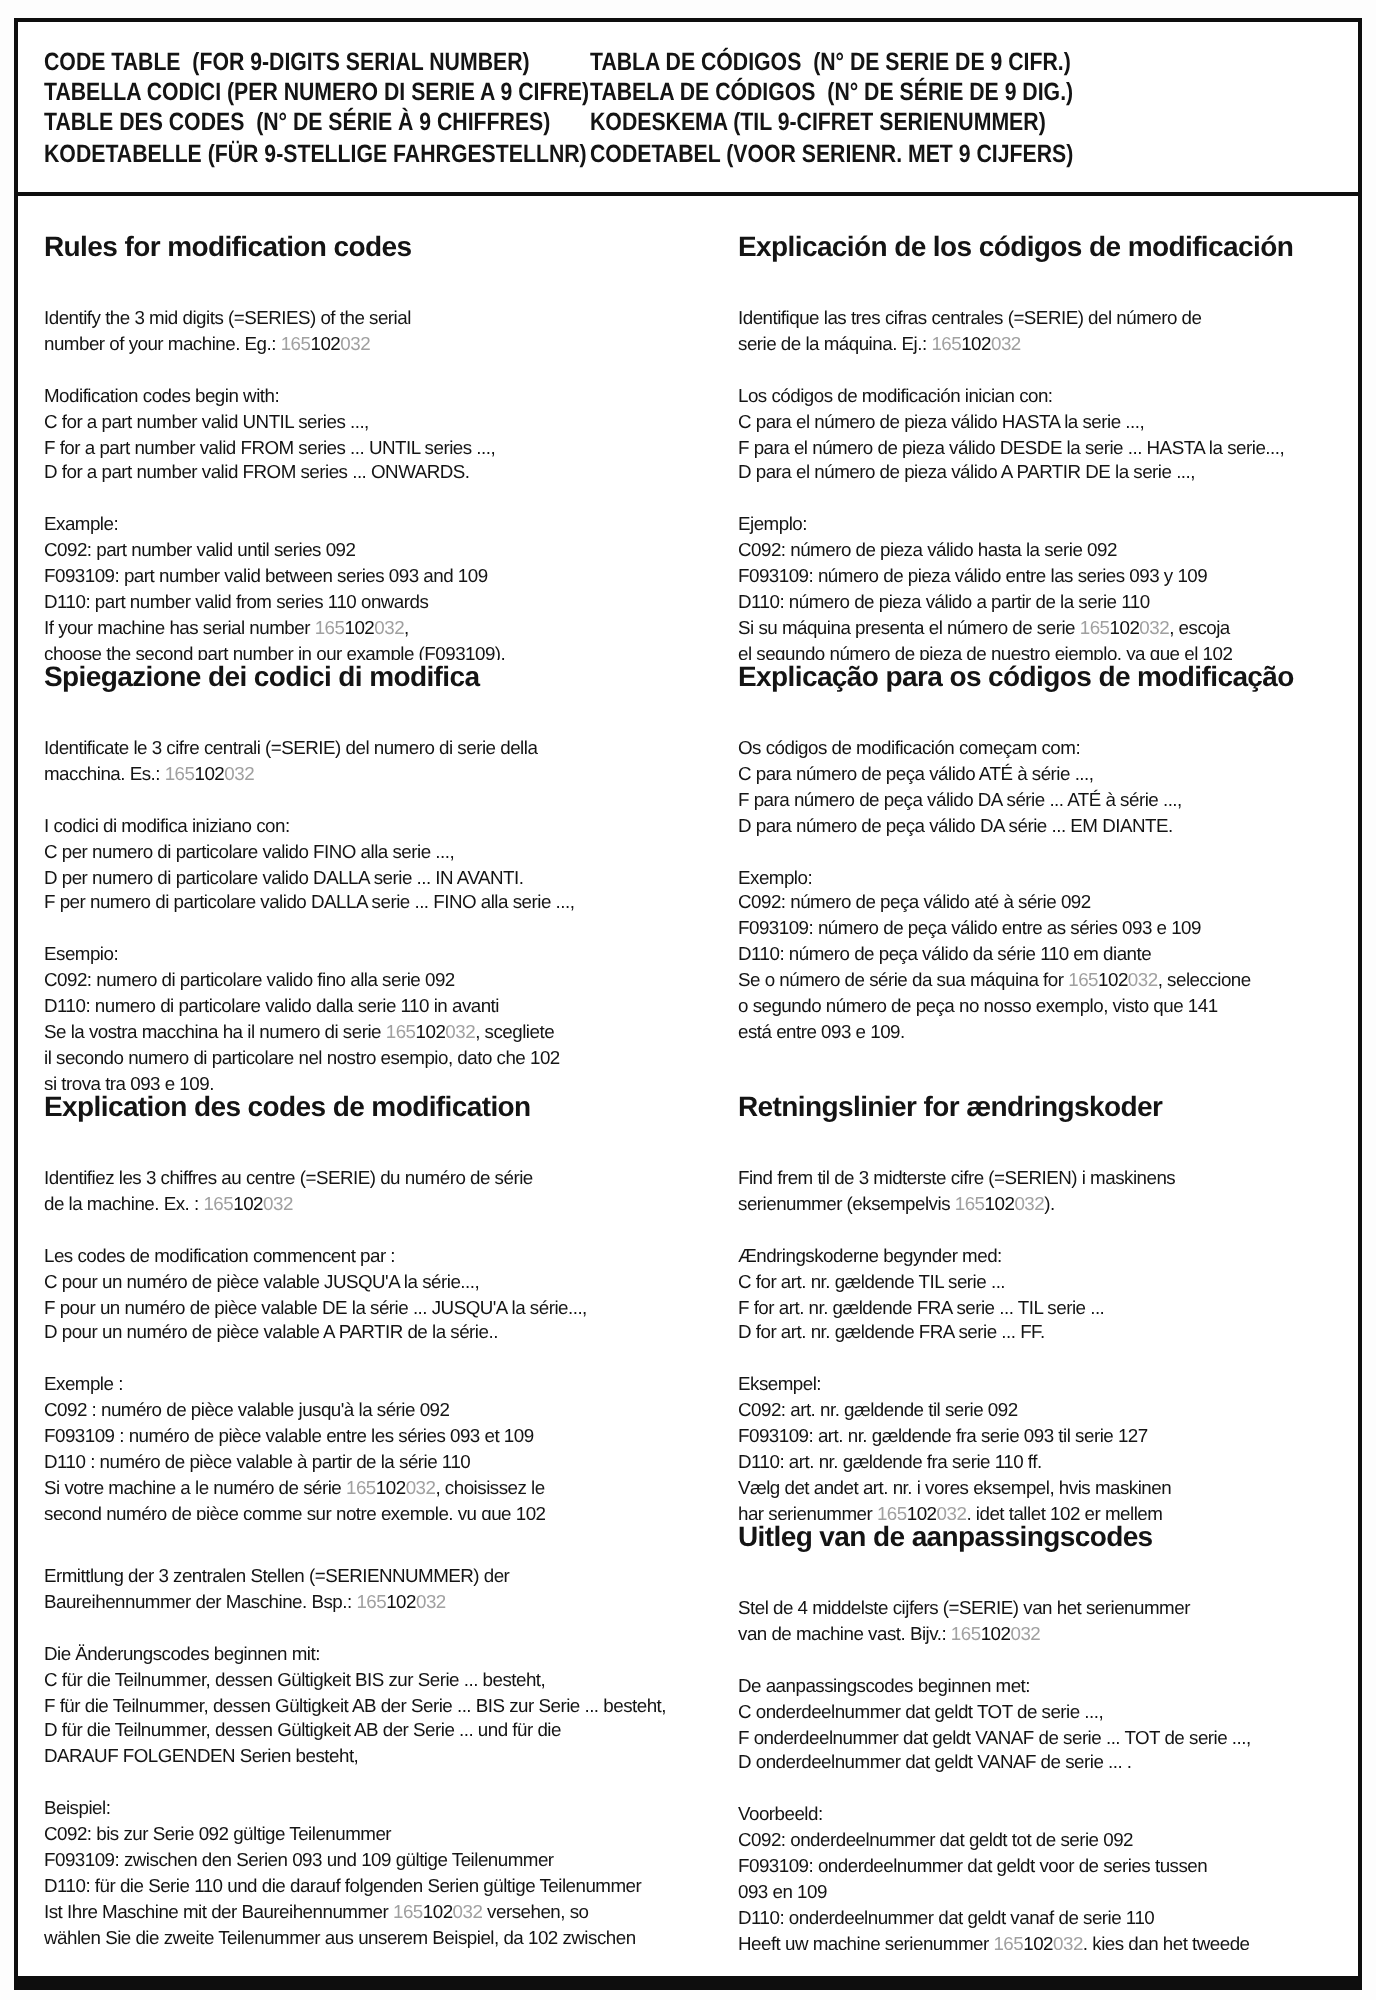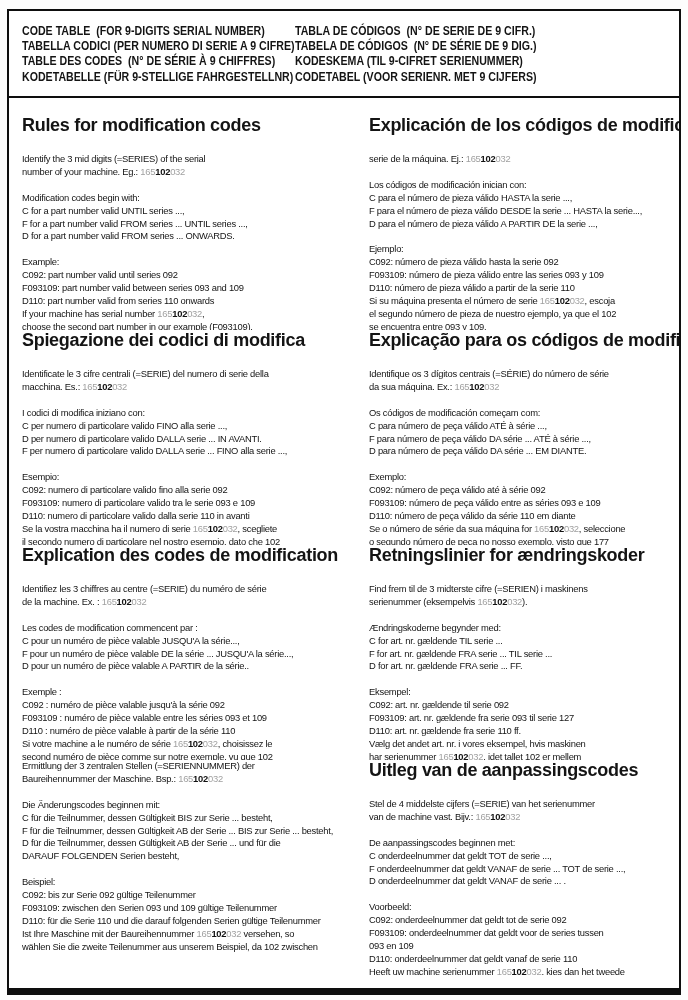--- a/index.html
+++ b/index.html
@@ -30,28 +30,28 @@
     position: relative;
     display: grid;
     grid-template-columns: 347px 1fr;
     grid-auto-rows: 215px;
     padding: 17px 0 0 13px;
     overflow: hidden;
   }
   .sec { overflow: hidden; padding-right: 6px; }
   .sec-title {
     margin: 0 0 17px 0;
-    font-size: 18px; font-weight: bold; letter-spacing: -0.3px;
+    font-size: 14px; font-weight: bold; letter-spacing: -0.3px;
     white-space: pre;
   }
-  .sec-body { font-size: 9.4px; letter-spacing: -0.25px; line-height: 12.9px; }
+  .sec-body { font-size: 9.4px; letter-spacing: -0.25px; line-height: 12.9px; margin-top: 22px; }
   .para { margin: 0 0 12.9px 0; }
   .line { white-space: pre; }
   .sn-dim { color: #a0a0a0; }
-  .sn-mid { font-weight: bold; color: #111111; }
+  .sn-mid { font-weight: normal; color: #111111; }
 </style>
 </head>
 <body>
 
 <div class="page">
   <div class="frame">
 
     <header class="header">
       <div class="header-col left"><div class="line">CODE TABLE  (FOR 9-DIGITS SERIAL NUMBER)</div><div class="line">TABELLA CODICI (PER NUMERO DI SERIE A 9 CIFRE)</div><div class="line">TABLE DES CODES  (N° DE SÉRIE À 9 CHIFFRES)</div><div class="line">KODETABELLE (FÜR 9-STELLIGE FAHRGESTELLNR)</div></div>
       <div class="header-col right"><div class="line">TABLA DE CÓDIGOS  (N° DE SERIE DE 9 CIFR.)</div><div class="line">TABELA DE CÓDIGOS  (N° DE SÉRIE DE 9 DIG.)</div><div class="line">KODESKEMA (TIL 9-CIFRET SERIENUMMER)</div><div class="line">CODETABEL (VOOR SERIENR. MET 9 CIJFERS)</div></div>
@@ -81,20 +81,21 @@
               <div class="line">choose the second part number in our example (F093109),</div>
               <div class="line">since 102 is between 093 and 109.</div>
             </div>
           </div>
       </section>
 
       <section class="sec">
         <h2 class="sec-title">Explicación de los códigos de modificación</h2>
         <div class="sec-body">
             <div class="para">
+              <div class="line">Identifique las tres cifras centrales (=SERIE) del número de</div>
               <div class="line">serie de la máquina. Ej.: <span class="sn-dim">165</span><span class="sn-mid">102</span><span class="sn-dim">032</span></div>
             </div>
             <div class="para">
               <div class="line">Los códigos de modificación inician con:</div>
               <div class="line">C para el número de pieza válido HASTA la serie ...,</div>
               <div class="line">F para el número de pieza válido DESDE la serie ... HASTA la serie...,</div>
               <div class="line">D para el número de pieza válido A PARTIR DE la serie ...,</div>
             </div>
             <div class="para">
               <div class="line">Ejemplo:</div>
@@ -117,49 +118,44 @@
             </div>
             <div class="para">
               <div class="line">I codici di modifica iniziano con:</div>
               <div class="line">C per numero di particolare valido FINO alla serie ...,</div>
               <div class="line">D per numero di particolare valido DALLA serie ... IN AVANTI.</div>
               <div class="line">F per numero di particolare valido DALLA serie ... FINO alla serie ...,</div>
             </div>
             <div class="para">
               <div class="line">Esempio:</div>
               <div class="line">C092: numero di particolare valido fino alla serie 092</div>
-              <div class="line">F093109: numero di particolare valido tra le serie 093 e 109</div>
               <div class="line">D110: numero di particolare valido dalla serie 110 in avanti</div>
               <div class="line">Se la vostra macchina ha il numero di serie <span class="sn-dim">165</span><span class="sn-mid">102</span><span class="sn-dim">032</span>, scegliete</div>
               <div class="line">il secondo numero di particolare nel nostro esempio, dato che 102</div>
               <div class="line">si trova tra 093 e 109.</div>
             </div>
           </div>
       </section>
 
       <section class="sec">
         <h2 class="sec-title">Explicação para os códigos de modificação</h2>
         <div class="sec-body">
-            <div class="para">
-              <div class="line">Identifique os 3 dígitos centrais (=SÉRIE) do número de série</div>
-              <div class="line">da sua máquina. Ex.: <span class="sn-dim">165</span><span class="sn-mid">102</span><span class="sn-dim">032</span></div>
-            </div>
             <div class="para">
               <div class="line">Os códigos de modificación começam com:</div>
               <div class="line">C para número de peça válido ATÉ à série ...,</div>
               <div class="line">F para número de peça válido DA série ... ATÉ à série ...,</div>
               <div class="line">D para número de peça válido DA série ... EM DIANTE.</div>
             </div>
             <div class="para">
               <div class="line">Exemplo:</div>
               <div class="line">C092: número de peça válido até à série 092</div>
               <div class="line">F093109: número de peça válido entre as séries 093 e 109</div>
               <div class="line">D110: número de peça válido da série 110 em diante</div>
               <div class="line">Se o número de série da sua máquina for <span class="sn-dim">165</span><span class="sn-mid">102</span><span class="sn-dim">032</span>, seleccione</div>
-              <div class="line">o segundo número de peça no nosso exemplo, visto que 177</div>
+              <div class="line">o segundo número de peça no nosso exemplo, visto que 141</div>
               <div class="line">está entre 093 e 109.</div>
             </div>
           </div>
       </section>
 
       <section class="sec">
         <h2 class="sec-title">Explication des codes de modification</h2>
         <div class="sec-body">
             <div class="para">
               <div class="line">Identifiez les 3 chiffres au centre (=SERIE) du numéro de série</div>

